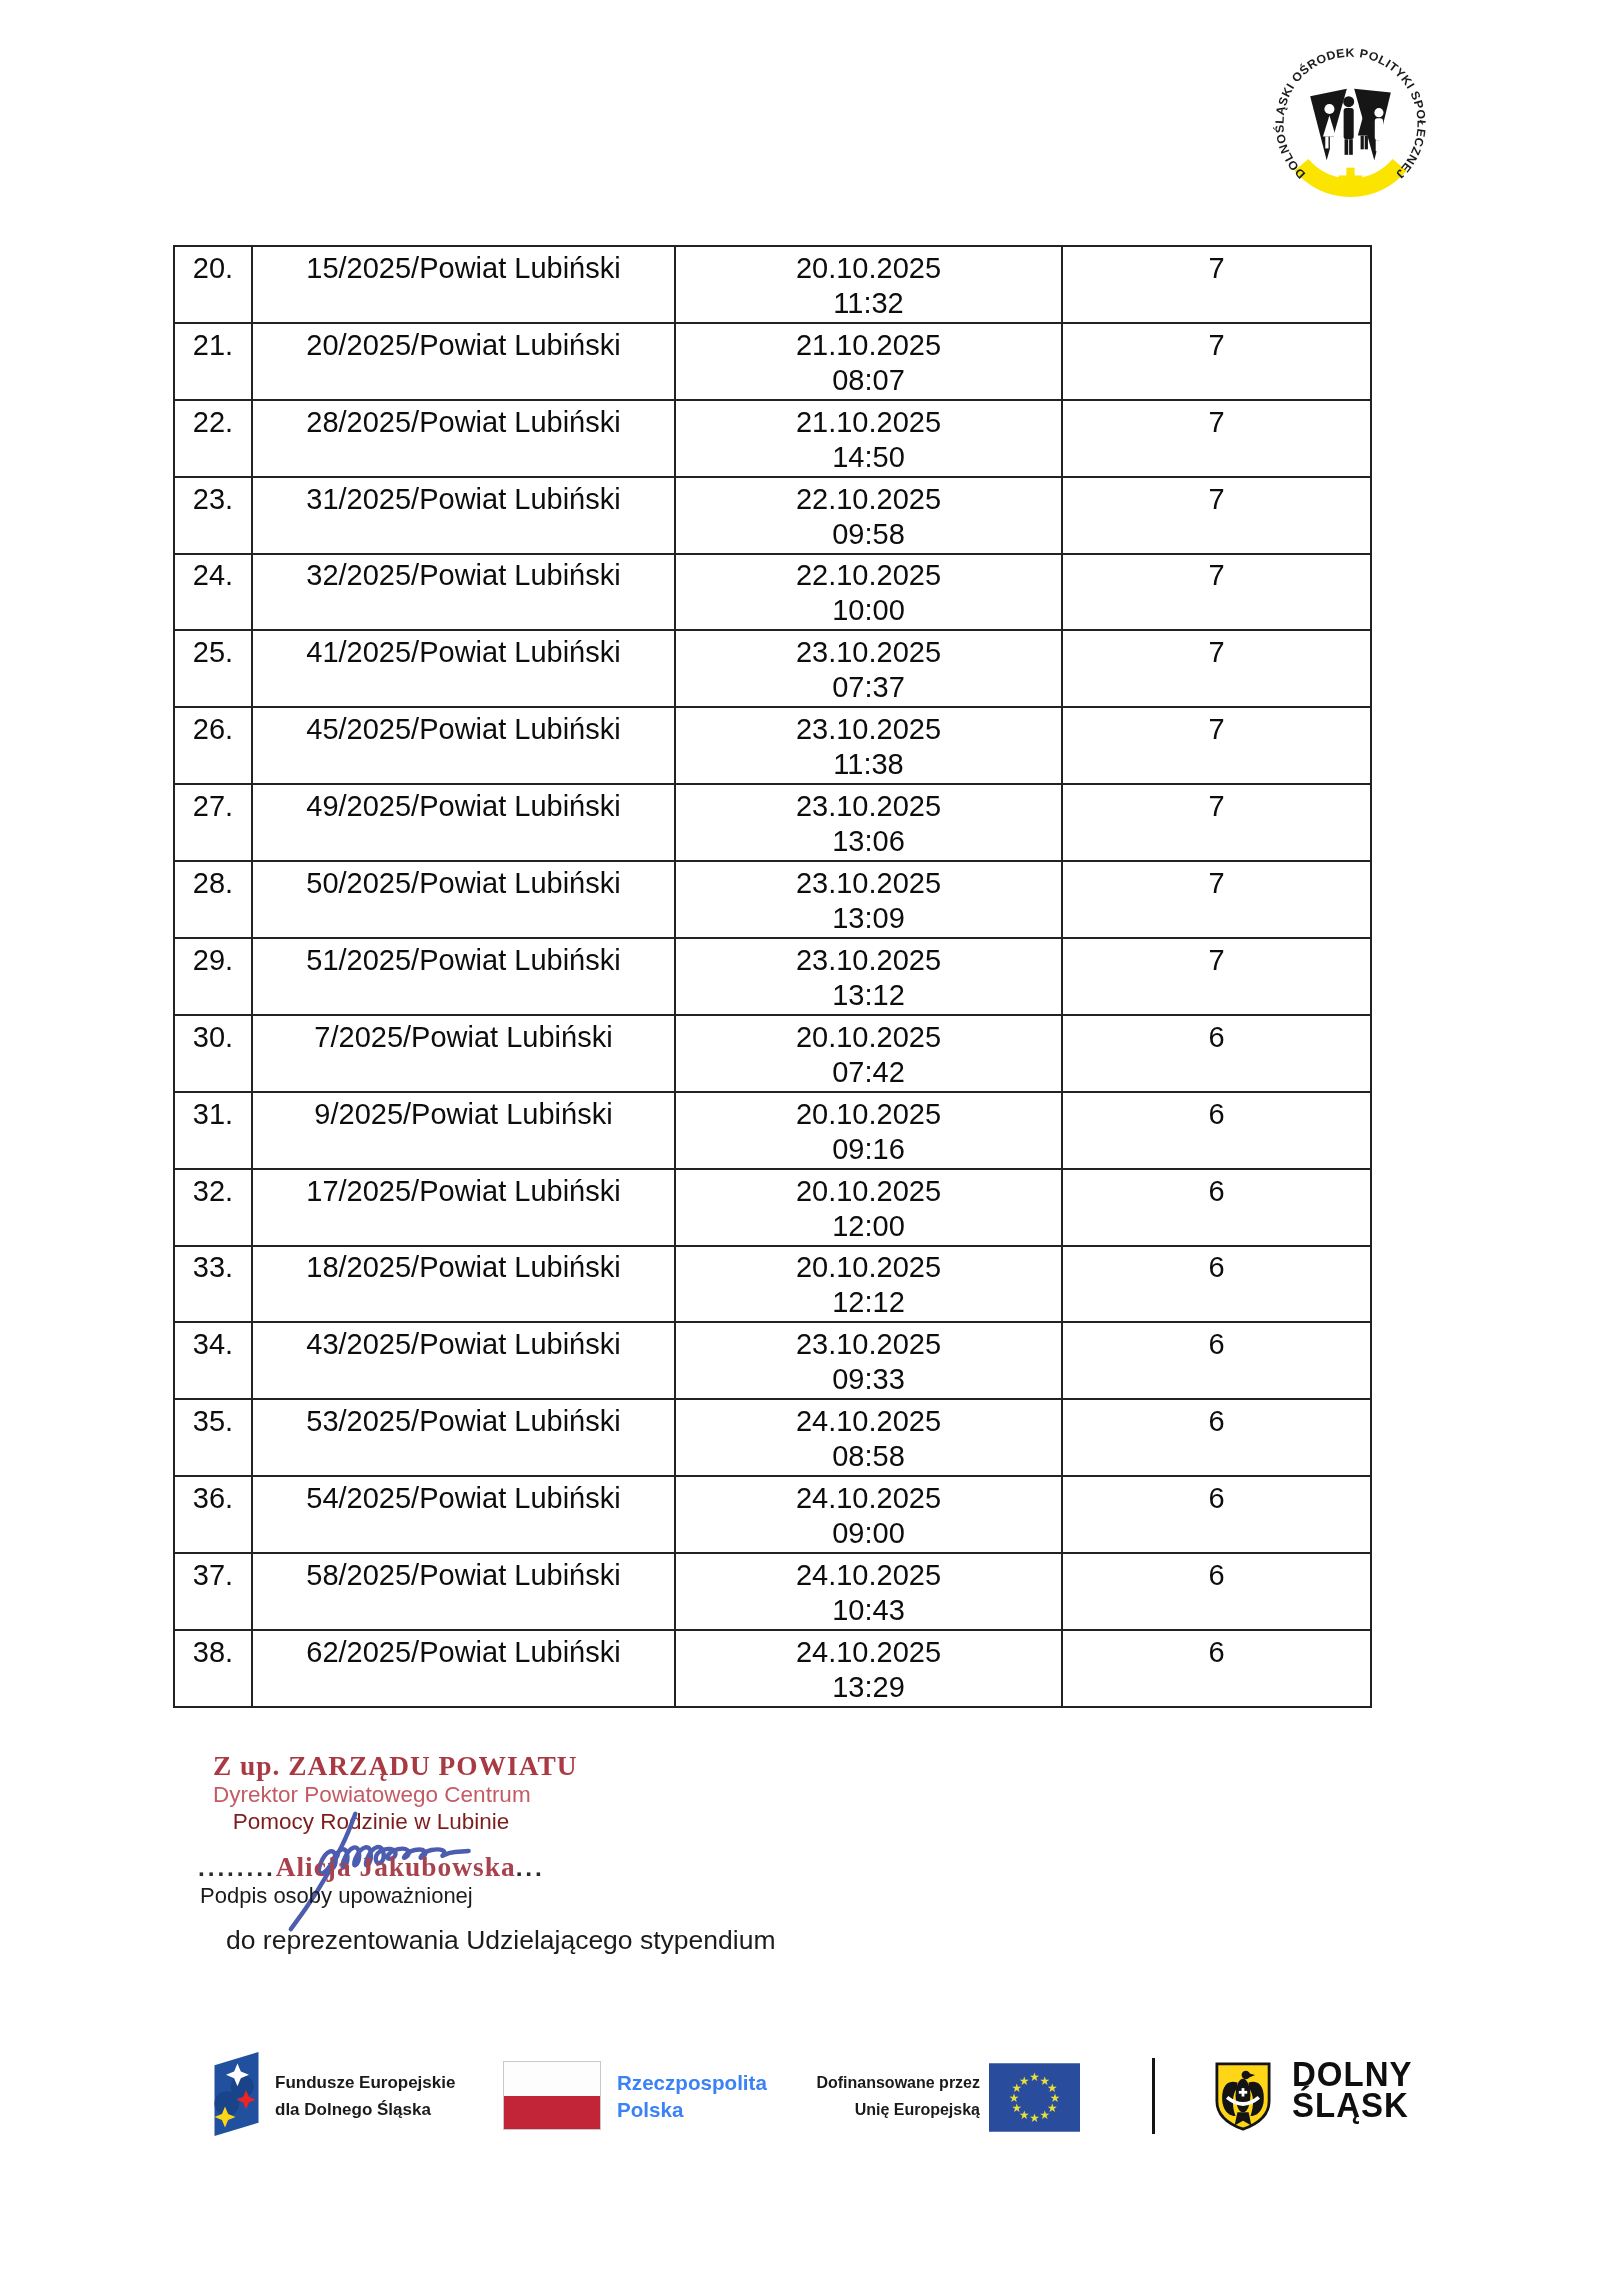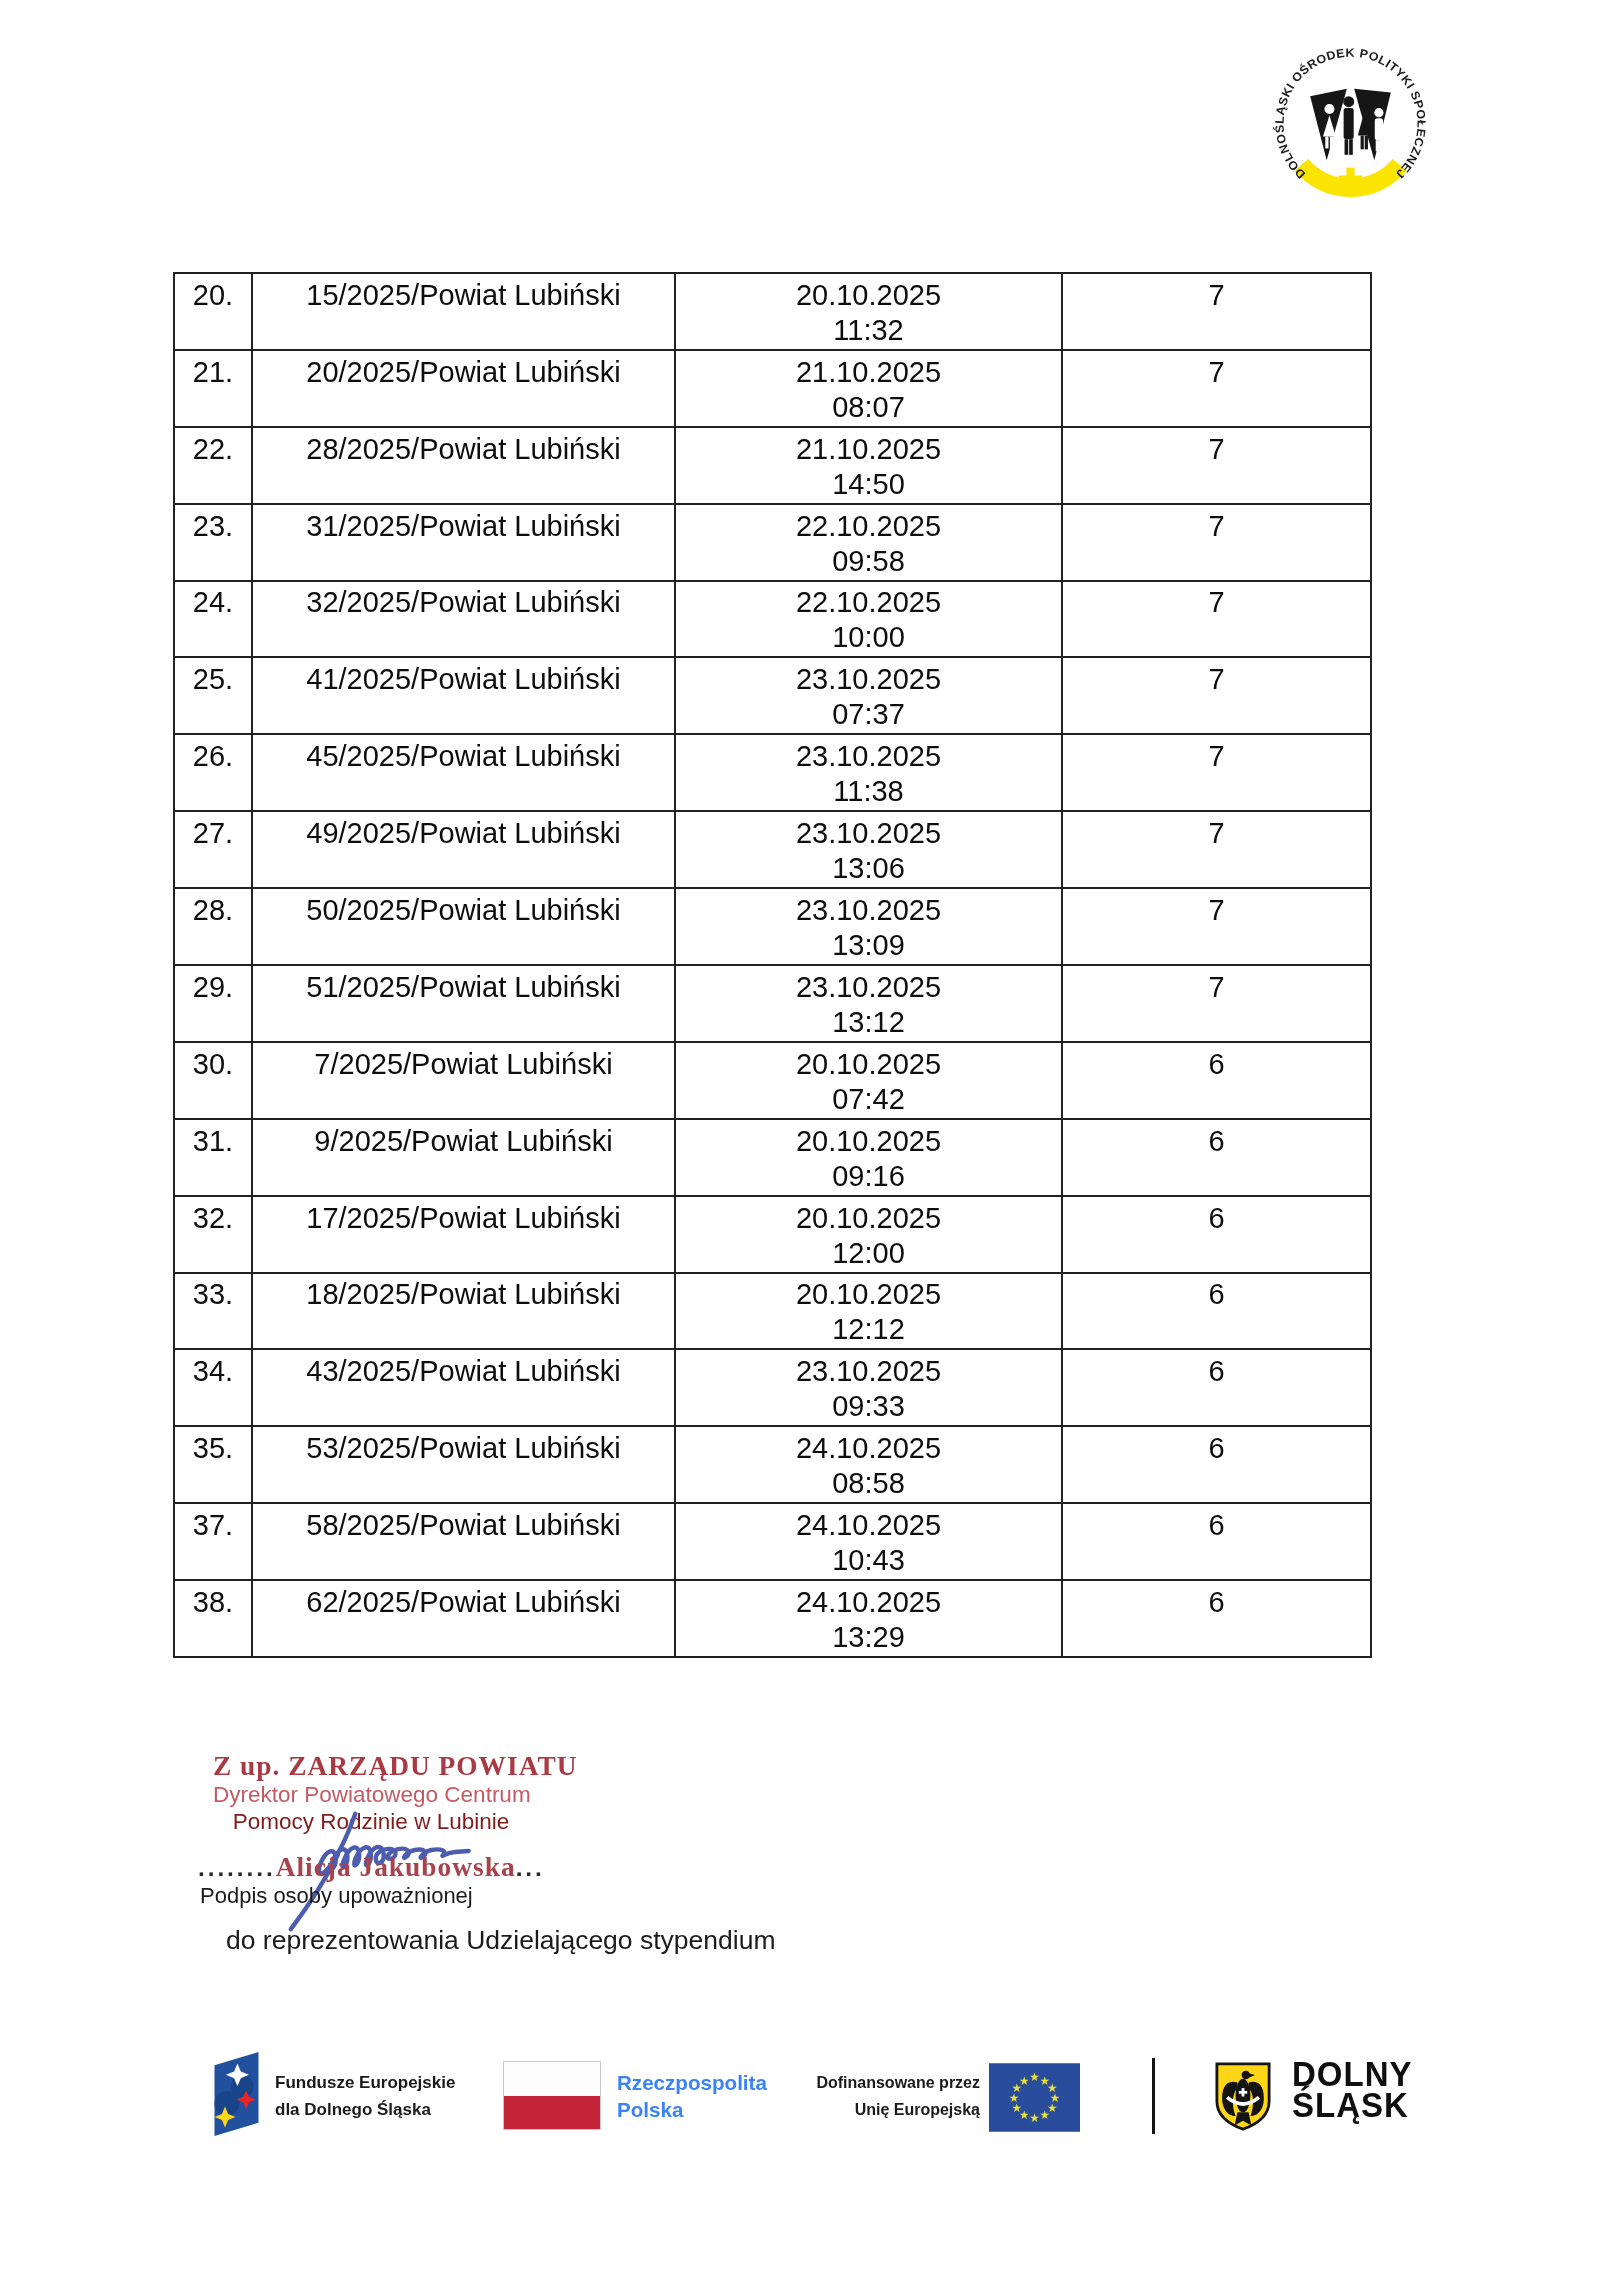--- a/index.html
+++ b/index.html
@@ -4,21 +4,21 @@
 <style>
   html,body{margin:0;padding:0;}
   body{
     width:1621px;height:2293px;position:relative;background:#ffffff;
     font-family:"Liberation Sans",sans-serif;color:#151515;overflow:hidden;
   }
   
   .dops-logo{position:absolute;left:1268px;top:39px;width:165px;height:173px;}
   
   .results-table{
-    position:absolute;left:173px;top:245px;border-collapse:collapse;table-layout:fixed;margin-top:27px;
+    position:absolute;left:173px;top:245px;border-collapse:collapse;table-layout:fixed;
   }
   .results-table td{
     border:2.9px solid #222222;vertical-align:top;text-align:center;
     font-size:29px;line-height:35px;padding:3.9px 3.9px 0 3.9px;height:71px;
     white-space:nowrap;overflow:hidden;color:#0d0d0d;
   }
   .col-lp{width:78px}.col-app{width:423px}.col-date{width:387px}.col-score{width:309px}
   
   .stamp-line1{
     position:absolute;left:213px;top:1751px;width:316px;text-align:center;
@@ -282,20 +282,29 @@
   <tr>
     <td class="c-lp">35.</td>
     <td class="c-app">53/2025/Powiat Lubiński</td>
     <td>
       <div class="c-date-d">24.10.2025</div>
       <div class="c-date-t">08:58</div>
     </td>
     <td class="c-score">6</td>
   </tr>
 
+  <tr>
+    <td class="c-lp">36.</td>
+    <td class="c-app">54/2025/Powiat Lubiński</td>
+    <td>
+      <div class="c-date-d">24.10.2025</div>
+      <div class="c-date-t">09:00</div>
+    </td>
+    <td class="c-score">6</td>
+  </tr>
 
   <tr>
     <td class="c-lp">37.</td>
     <td class="c-app">58/2025/Powiat Lubiński</td>
     <td>
       <div class="c-date-d">24.10.2025</div>
       <div class="c-date-t">10:43</div>
     </td>
     <td class="c-score">6</td>
   </tr>

